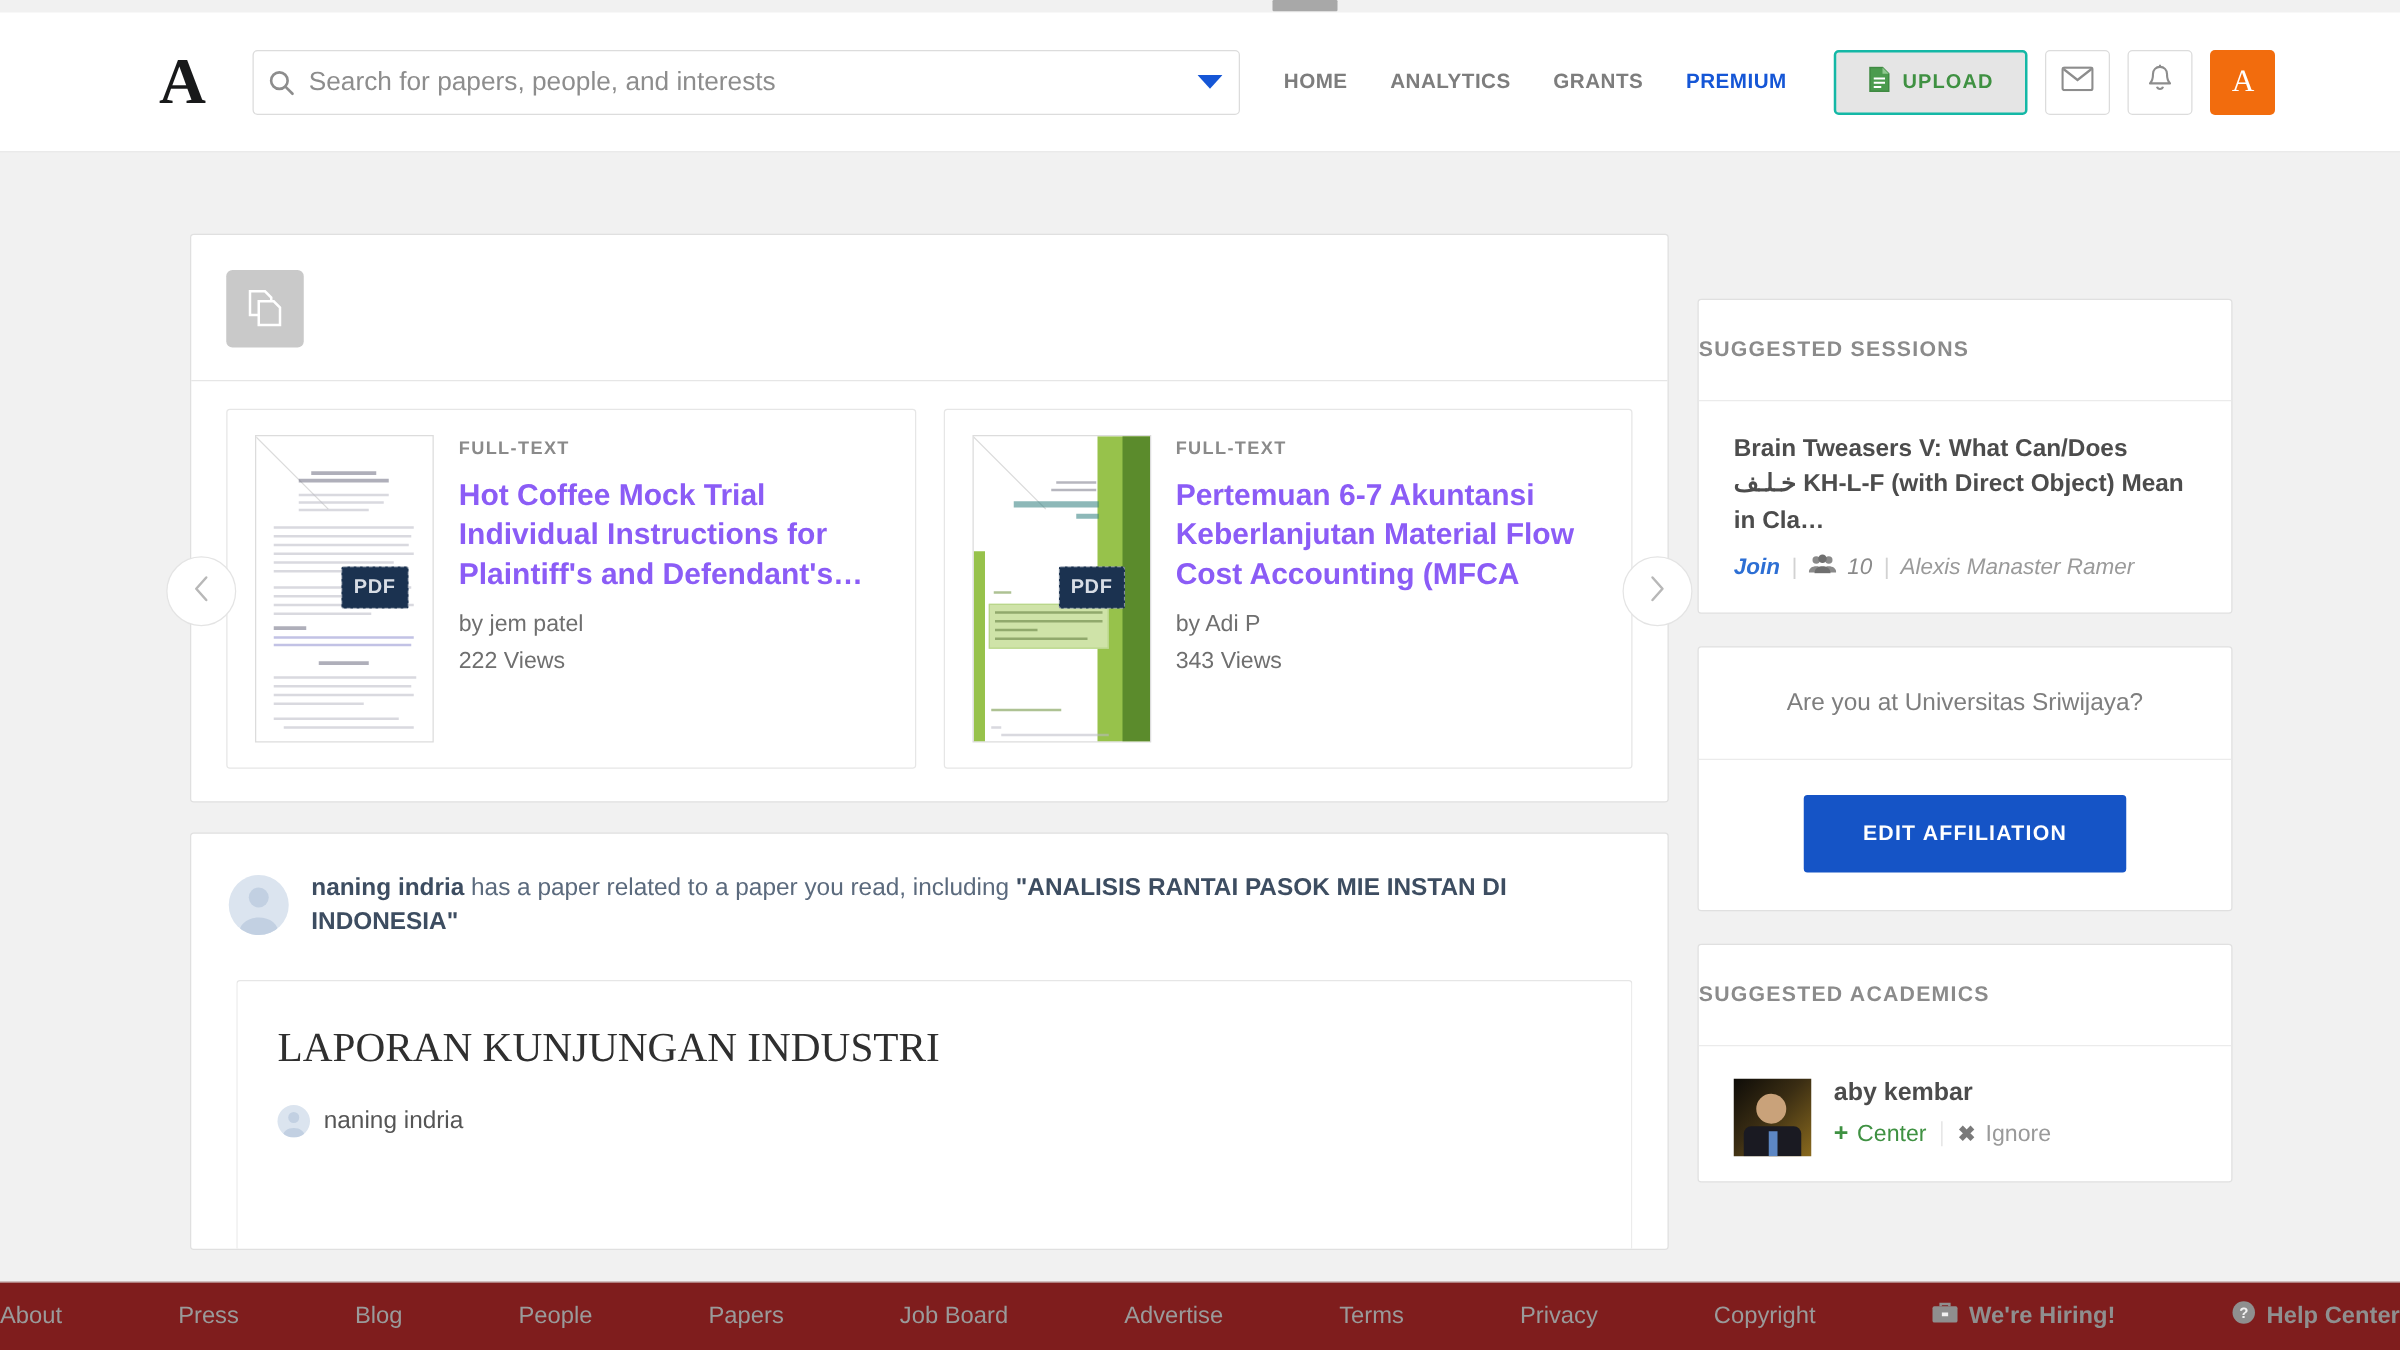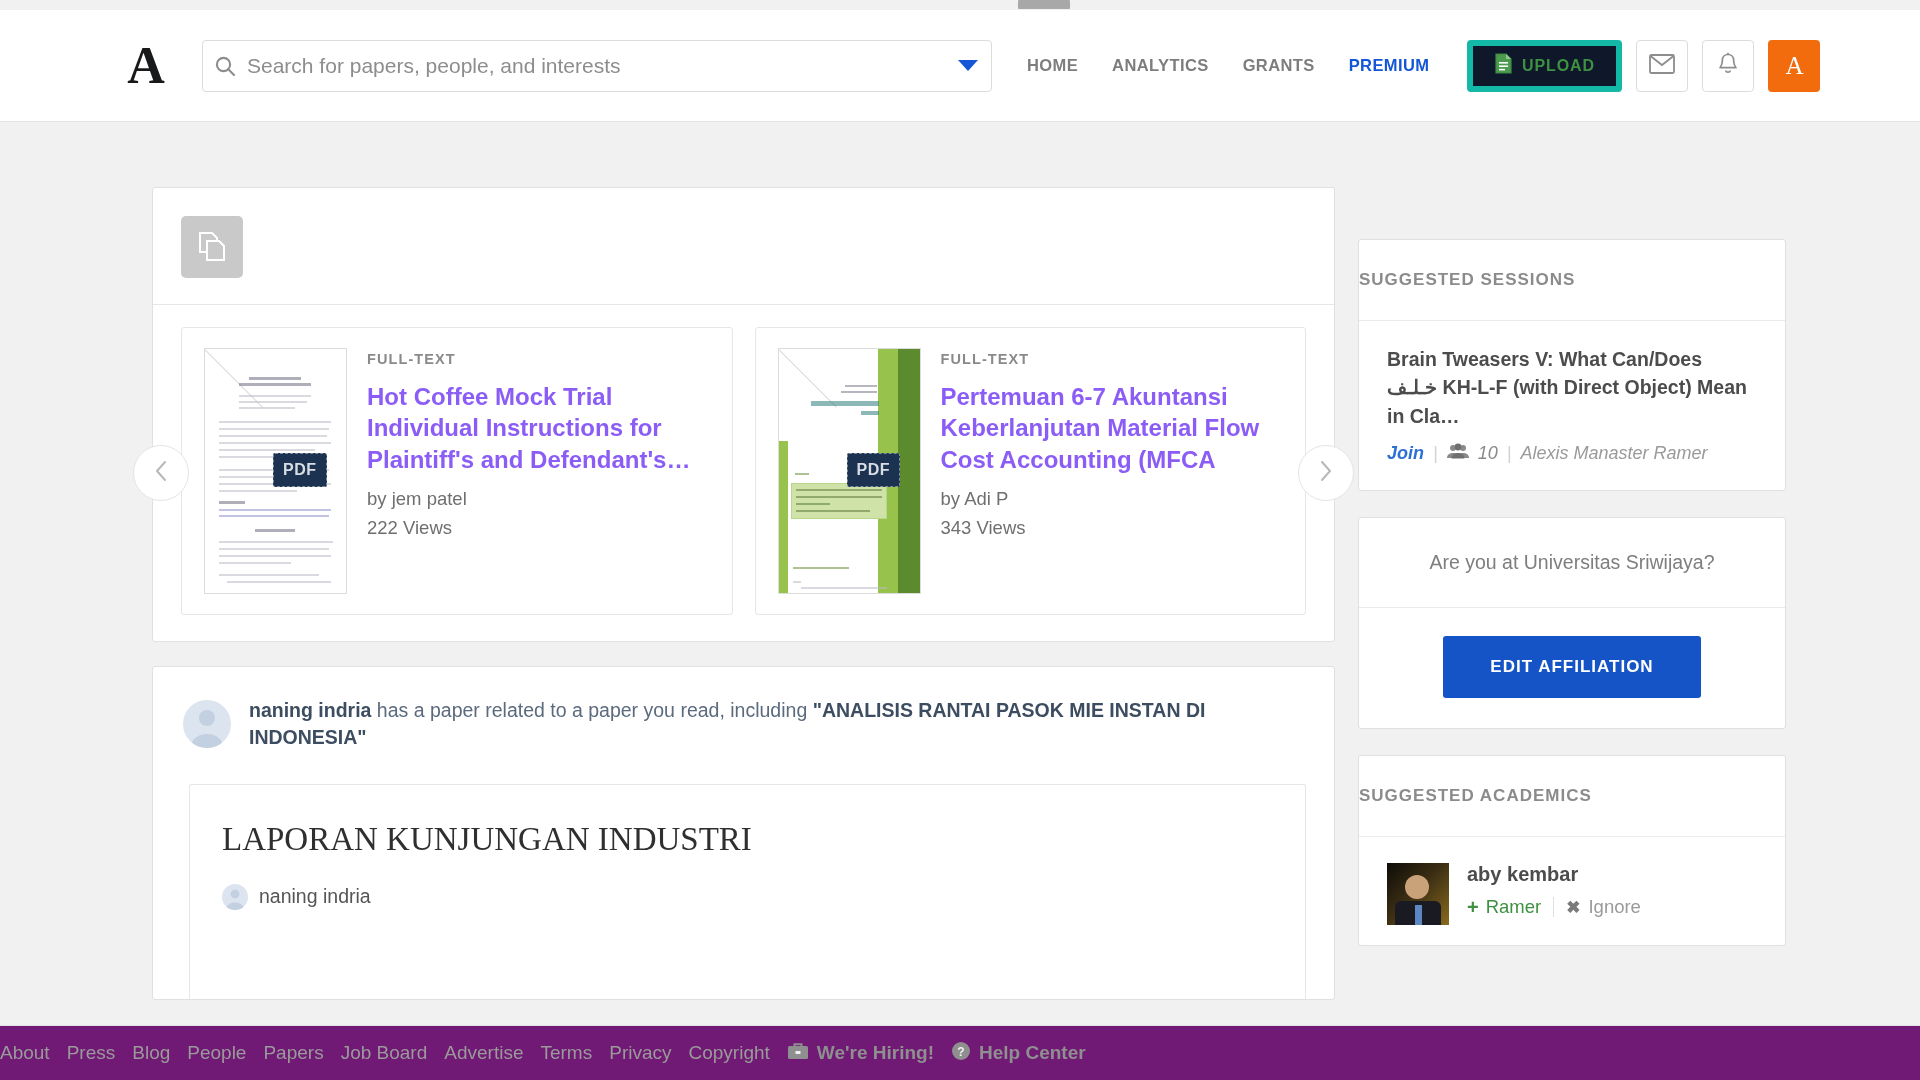--- a/index.html
+++ b/index.html
@@ -53,22 +53,22 @@
     cursor: pointer;
   }
   .nav-links { display: flex; align-items: center; margin-left: 35px; gap: 34px; }
   .nav-link {
     font-size: 16.5px; font-weight: 700; letter-spacing: .4px;
     color: #7d7d7d; text-decoration: none; cursor: pointer;
   }
   .nav-link.premium { color: #1556d6; }
   .header-right { display: flex; align-items: center; margin-left: 38px; gap: 14px; }
   .upload-btn {
-    width: 155px; height: 52px; border: 6px solid #14b8a6; border-radius: 4px;
-    background: #0f172a; display: flex; align-items: center; justify-content: center;
+    width: 155px; height: 52px; border: 2px solid #14b8a6; border-radius: 4px;
+    background: #e5e5e5; display: flex; align-items: center; justify-content: center;
     gap: 10px; cursor: pointer;
   }
   .upload-btn .lbl {
     font-size: 16px; font-weight: 700; letter-spacing: .9px; color: #3f9142;
   }
   .icon-btn {
     width: 52px; height: 52px; border: 1px solid #dcdcdc; border-radius: 4px;
     background: #fff; display: flex; align-items: center; justify-content: center;
     cursor: pointer;
   }
@@ -221,22 +221,22 @@
   .academic-actions { display: flex; align-items: center; gap: 12px; font-size: 18.5px; }
   .academic-actions .follow { color: #3f9142; display:flex; align-items:center; gap:7px; cursor:pointer; }
   .academic-actions .plus { color: #3f9142; font-weight: 700; font-size: 20px; }
   .academic-actions .divider { width:1px; height:20px; background:#e0e0e0; }
   .academic-actions .ignore { color: #9a9a9a; display:flex; align-items:center; gap:8px; cursor:pointer; }
   .academic-actions .x { color: #7a7a7a; font-weight: 700; font-size: 17px; }
 
   
   .footer {
     position: absolute; bottom: 0; left: 0; width: 1920px; height: 55px;
-    background: #701a75; border-top: 1px solid #e2e2e2;
-    display: flex; align-items: center; justify-content: flex-start; gap: 17px;
+    background: #7f1d1d; border-top: 1px solid #e2e2e2;
+    display: flex; align-items: center; justify-content: space-between; gap: 17px;
   }
   .footer a {
     font-size: 19px; color: #9a9a9a; text-decoration: none; cursor: pointer;
     display: flex; align-items: center; gap: 8px;
   }
   .footer a.strong { font-weight: 700; color: #8f8f8f; }
 </style>
 </head>
 <body>
 
@@ -474,21 +474,21 @@
         <div class="academic-photo">
           <div class="face"></div>
             <div class="body"></div>
             <div class="tie"></div>
         </div>
         <div>
           <div class="academic-name">aby kembar</div>
           <div class="academic-actions">
             <span class="follow">
               <span class="plus">+</span>
-              <span>Ramer</span>
+              <span>Center</span>
             </span>
             <span class="divider"></span>
             <span class="ignore">
               <span class="x">✖</span>
               <span>Ignore</span>
             </span>
           </div>
         </div>
       </div>
     </div>

